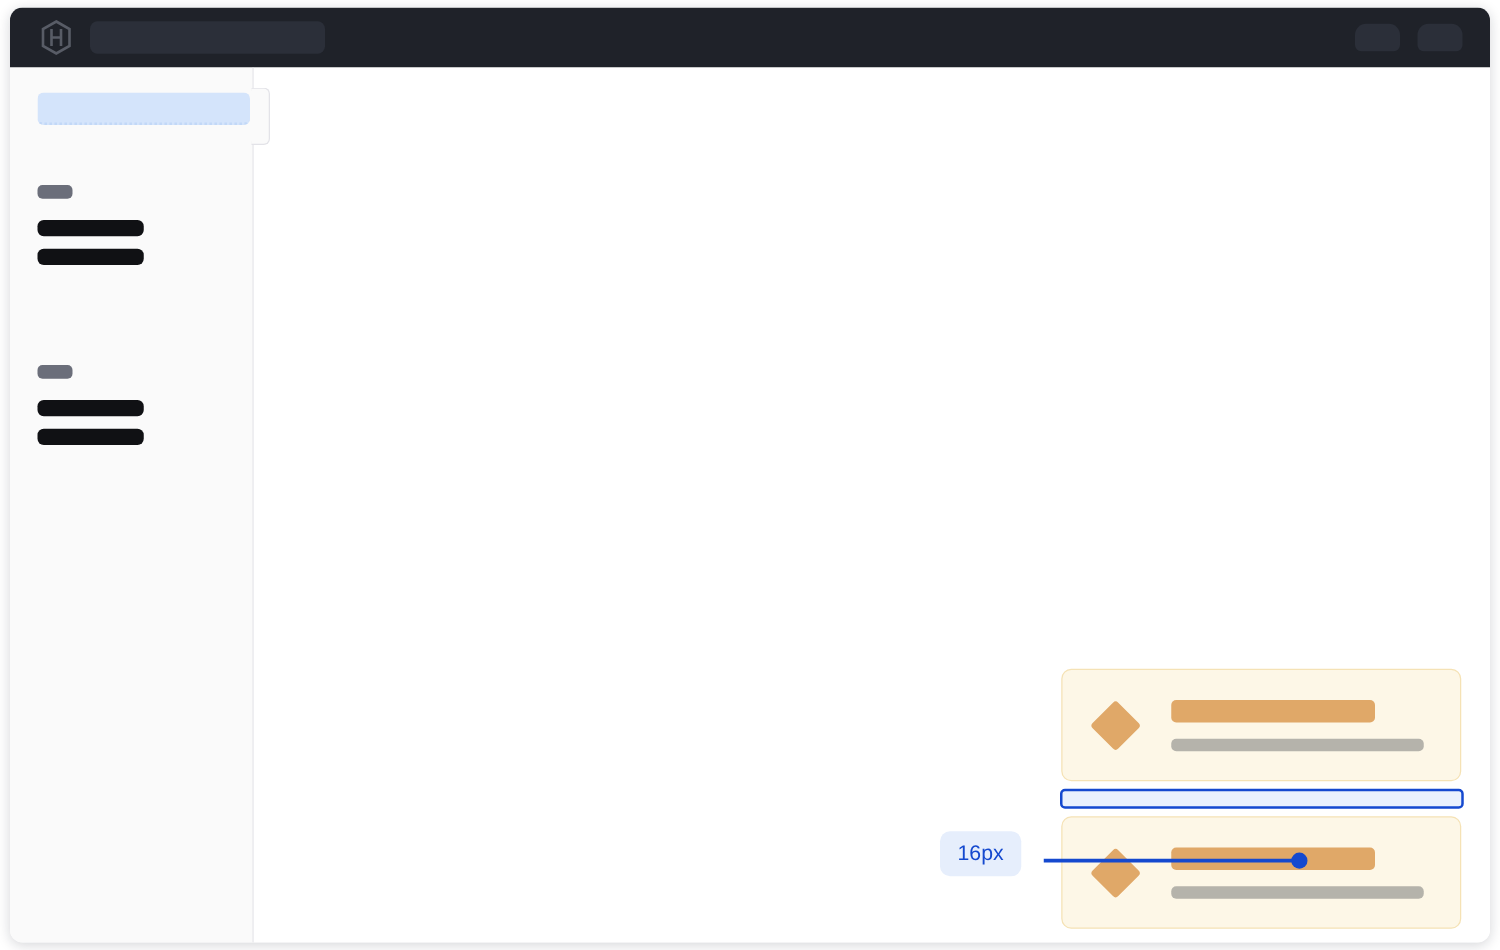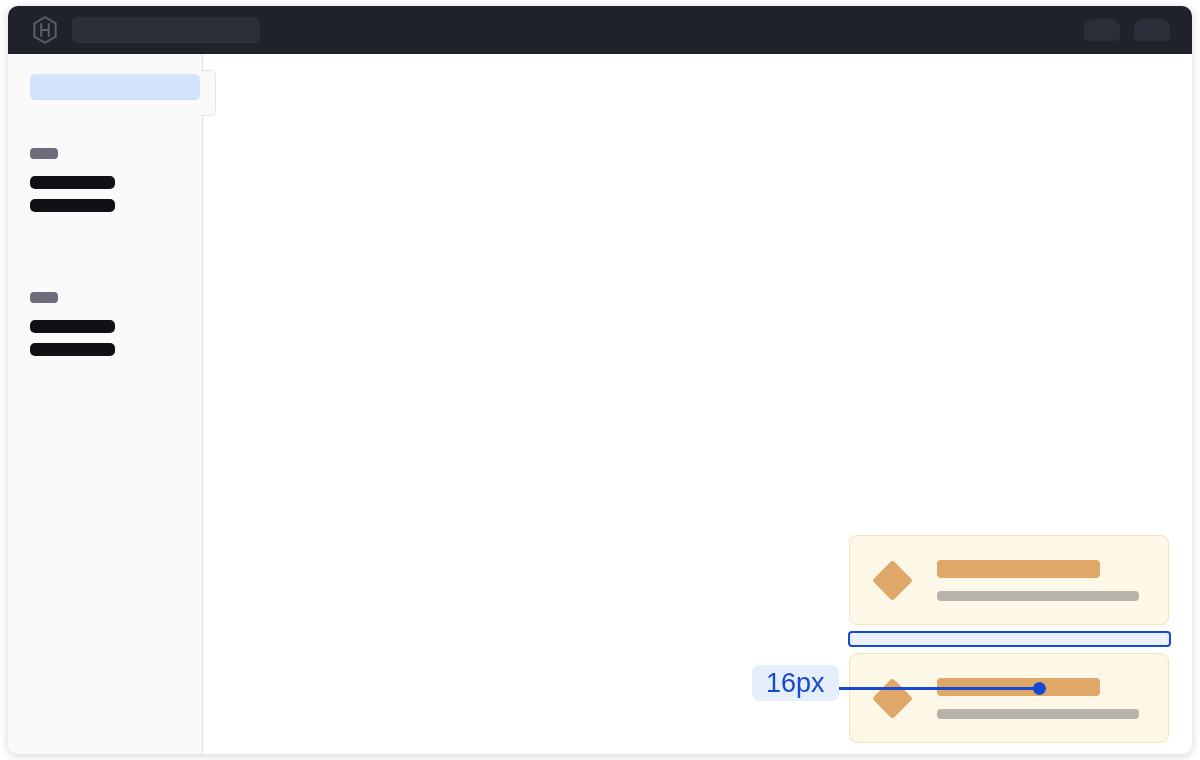--- a/index.html
+++ b/index.html
@@ -231,21 +231,21 @@
     background: #1549cf;
     margin-left: -2px;
   }
 
   #measure-label {
     position: absolute;
     left: 549px;
     top: 611px;
     background: #e6eefc;
     color: #1549cf;
-    font-size: 27px;
+    font-size: 17px;
     font-family: "Liberation Sans", sans-serif;
     padding: 4px 14px;
     border-radius: 8px;
     line-height: 28px;
     z-index: 7;
     white-space: nowrap;
   }
 </style>
 </head>
 <body>

